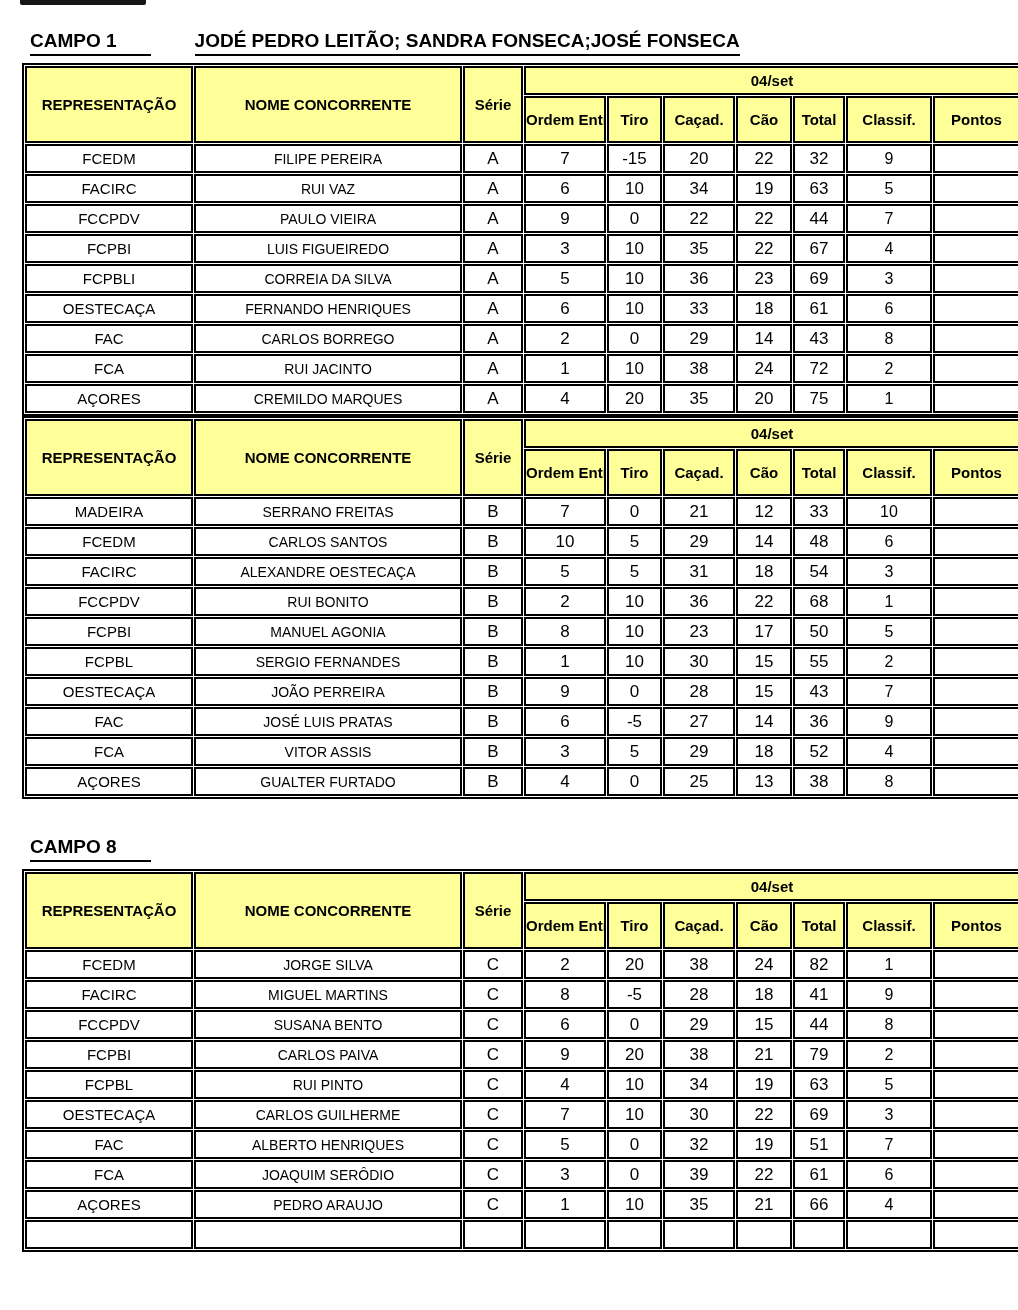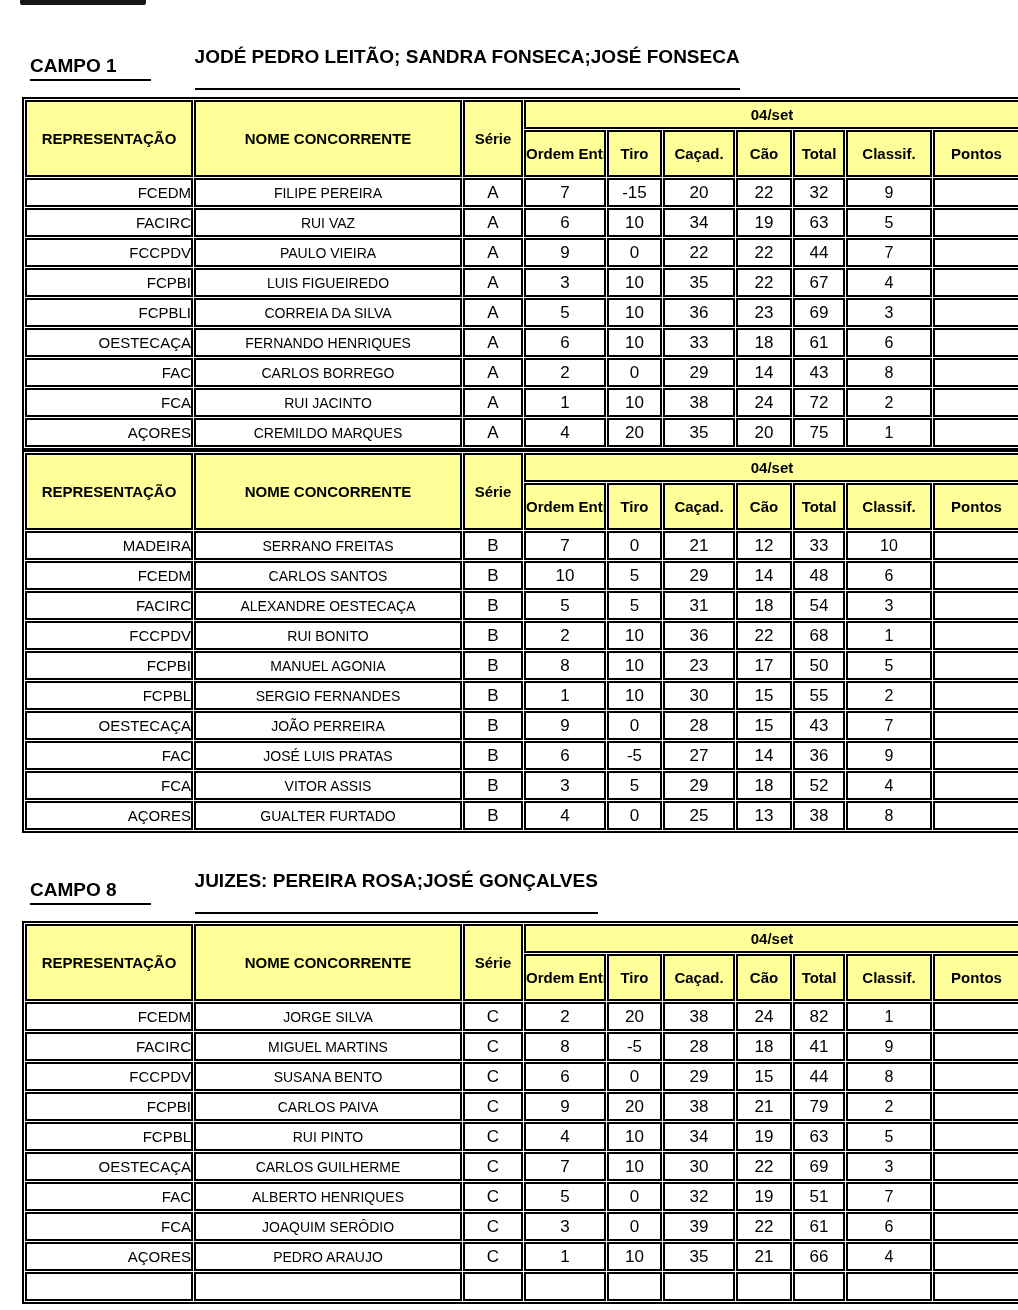--- a/index.html
+++ b/index.html
@@ -19,39 +19,39 @@
     position: absolute;
     left: 20px;
     top: 0;
     width: 126px;
     height: 5px;
     background: #161616;
     border-radius: 0 0 2px 2px;
   }
   .campo-section { }
   .section-title {
-    margin: 16px 0 7px 30px;
+    margin: 0 0 7px 30px;
     display: flex;
-    align-items: center;
+    align-items: flex-end;
   }
   .campo-section.first .section-title { padding-top: 30px; }
   .campo-section.later .section-title { margin-top: 37px; }
   .campo-label {
     font-size: 19px;
     font-weight: bold;
     border-bottom: 2px solid #000;
     padding: 0 34px 2px 0;
     margin-right: 44px;
     white-space: nowrap;
   }
   .judges-label {
     font-size: 19px;
     font-weight: bold;
     border-bottom: 2px solid #000;
-    padding-bottom: 20px;
+    padding-bottom: 2px;
     white-space: nowrap;
   }
   table.results-table {
     border-collapse: separate;
     border-spacing: 1px;
     background: #ffffff;
     border: 2px solid #000;
     margin-left: 22px;
     table-layout: fixed;
     width: 986px;
@@ -74,21 +74,21 @@
     font-size: 17px;
     height: 25px;
   }
   th.h-top { height: auto; }
   th.h-sub { height: 43px; }
   th.h-ordem { white-space: normal; line-height: 1.3; }
   table.results-table td {
     height: 25px;
     background: #ffffff;
   }
-  td.c-rep  { font-size: 15px; text-align: right; padding-left: 6px; }
+  td.c-rep  { font-size: 15px; text-align: center; padding-left: 6px; }
   td.c-nome { font-size: 14px; text-align: center; padding-left: 6px; }
   td.c-serie { font-size: 17px; text-align: center; }
   td.c-num  { font-size: 17px; text-align: center; }
   td.c-classif { font-size: 16px; text-align: center; }
   td.c-pontos  { font-size: 16px; text-align: center; }
 </style>
 </head>
 <body>
 
 <div class="top-remnant"></div>
@@ -393,21 +393,20 @@
           <td class="c-classif">8</td>
           <td class="c-pontos"></td>
         </tr>
       </tbody>
   </table>
 </section>
 
 <section class="campo-section later">
   <div class="section-title">
     <span class="campo-label">CAMPO 8</span>
-    <span class="judges-label">JUIZES: PEREIRA ROSA;JOSÉ GONÇALVES</span>
   </div>
   <table class="results-table">
     <colgroup>
       <col style="width:168px">
         <col style="width:268px">
         <col style="width:60px">
         <col style="width:82px">
       <col style="width:55px">
         <col style="width:72px">
         <col style="width:56px">

